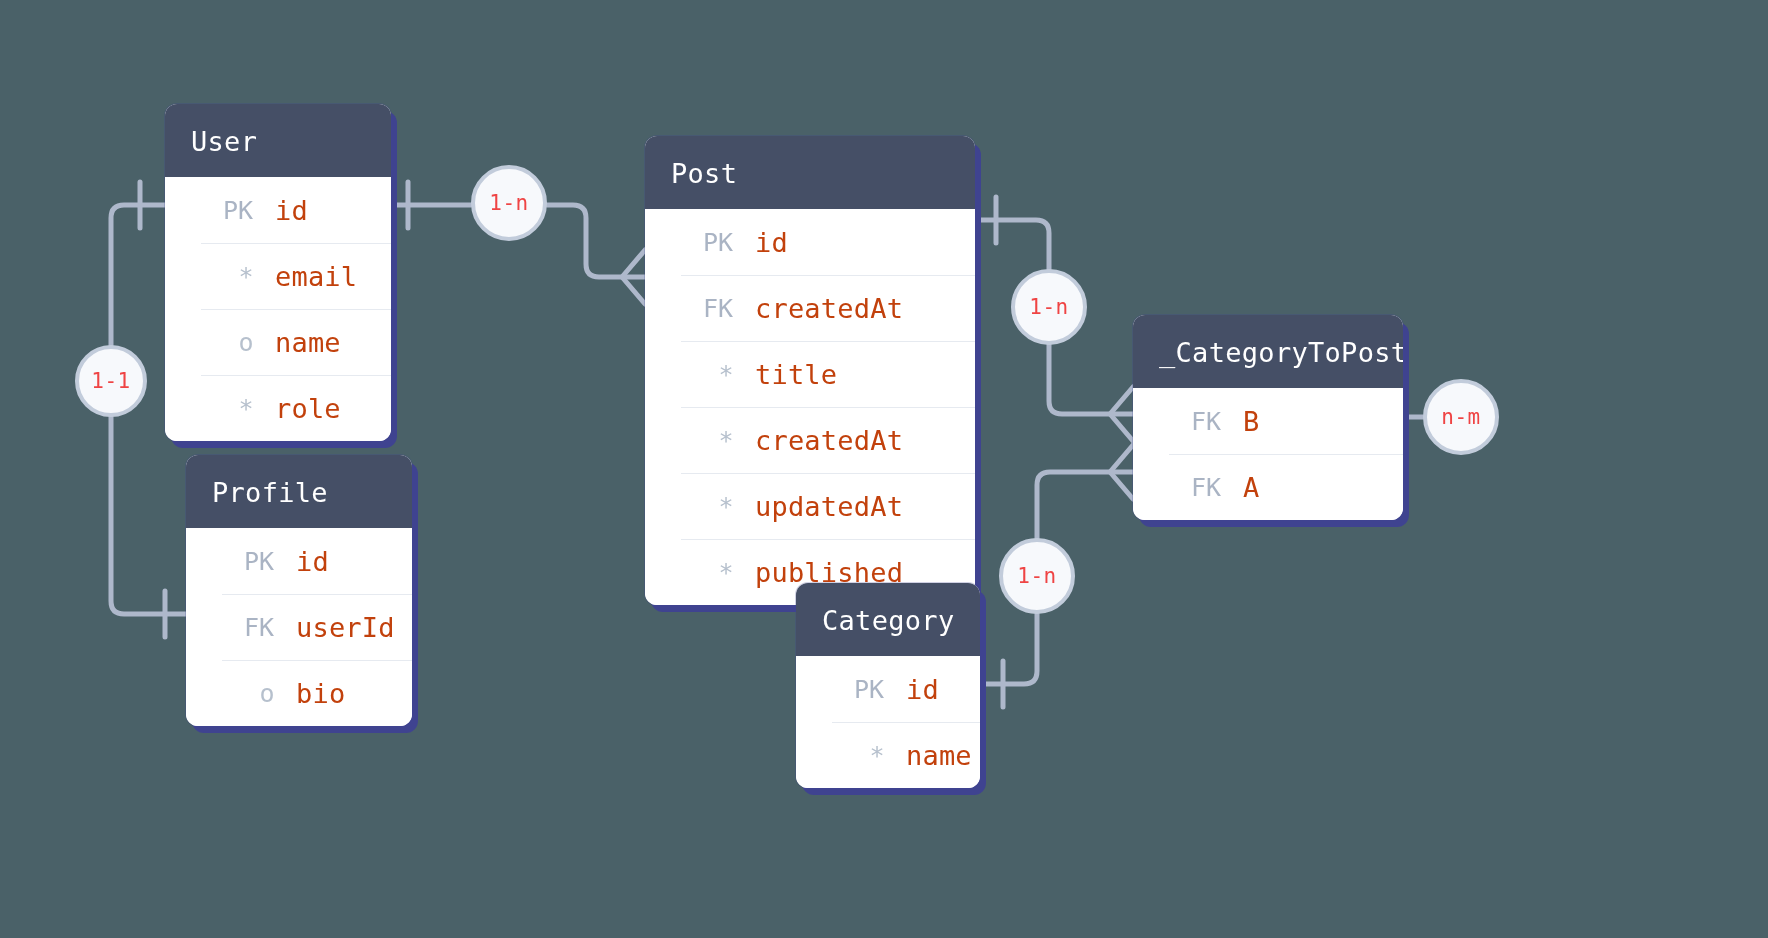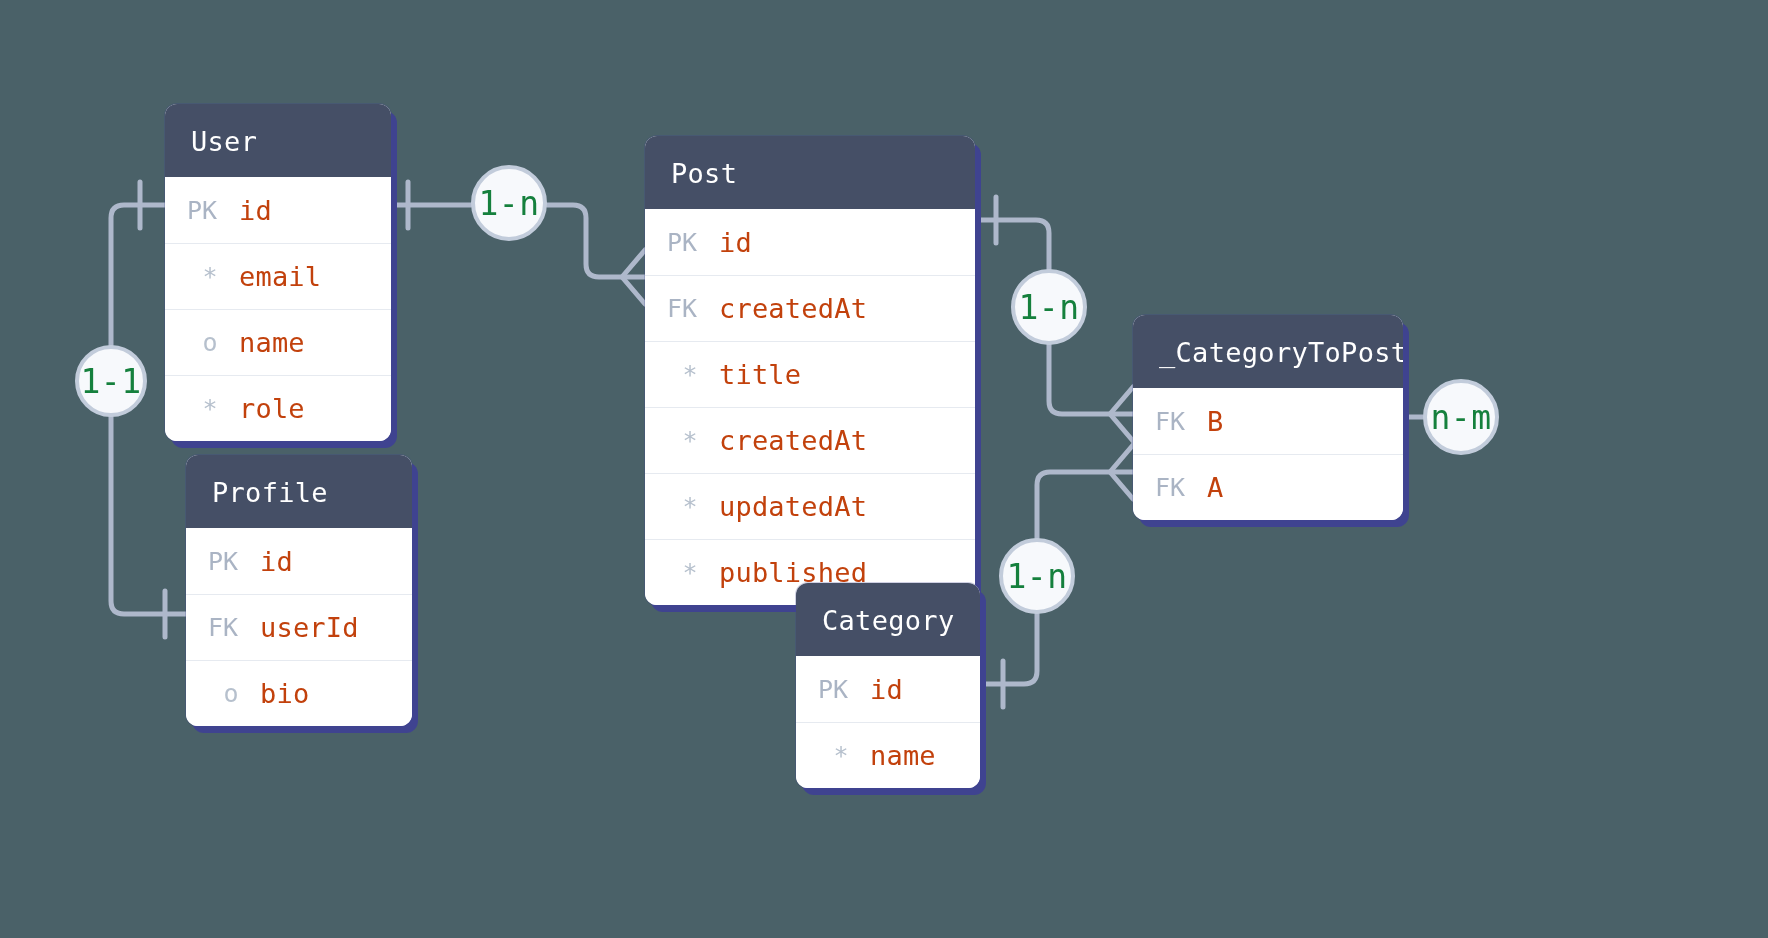--- a/index.html
+++ b/index.html
@@ -54,20 +54,21 @@
     background: #ffffff;
   }
   .field-row {
     display: flex;
     align-items: center;
     height: 66px;
     padding: 0 14px 0 22px;
     box-sizing: border-box;
     border-top: 1px solid #e6eaf0;
     white-space: nowrap;
+    margin-left: 36px;
   }
   .field-row:first-child {
     border-top: none;
   }
   .field-key {
     width: 52px;
     flex: 0 0 52px;
     font-size: 25px;
     color: #aab4c4;
     text-align: left;
@@ -89,22 +90,22 @@
   .badge {
     position: absolute;
     z-index: 4;
     border-radius: 50%;
     background: #f7f9fc;
     border: 4px solid #c2ccdb;
     box-sizing: border-box;
     display: flex;
     align-items: center;
     justify-content: center;
-    color: #15803d;
-    font-size: 33px;
+    color: #ef4444;
+    font-size: 21px;
     letter-spacing: 0.5px;
   }
 </style>
 </head>
 <body>
 
 <div id="canvas">
 
   <svg id="wires" viewBox="0 0 1768 938" width="1768" height="938" xmlns="http://www.w3.org/2000/svg">
     <g fill="none" stroke="#aeb8cb" stroke-width="5" stroke-linecap="round" stroke-linejoin="round">

